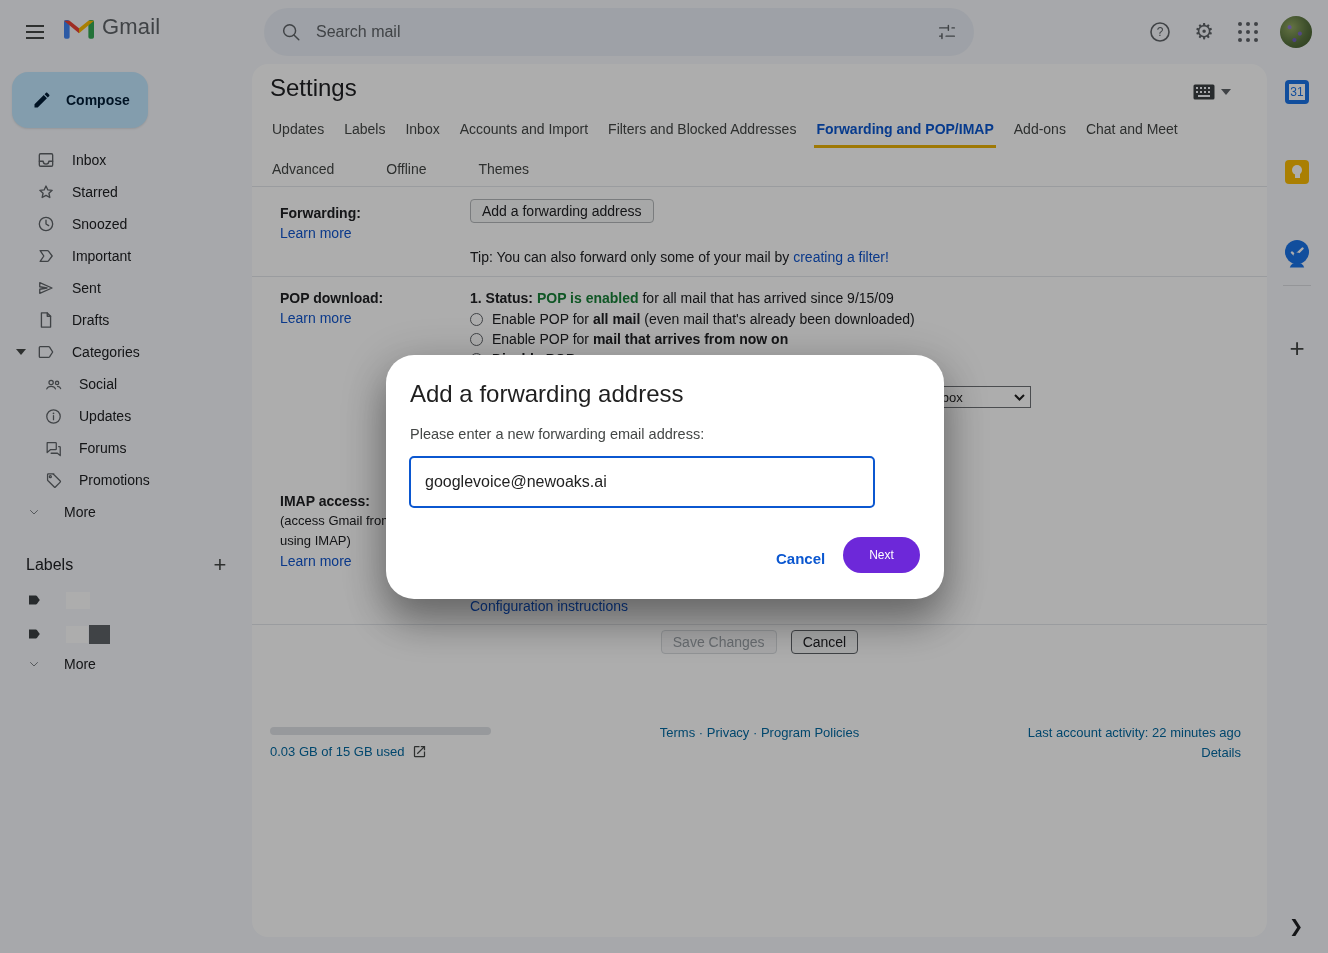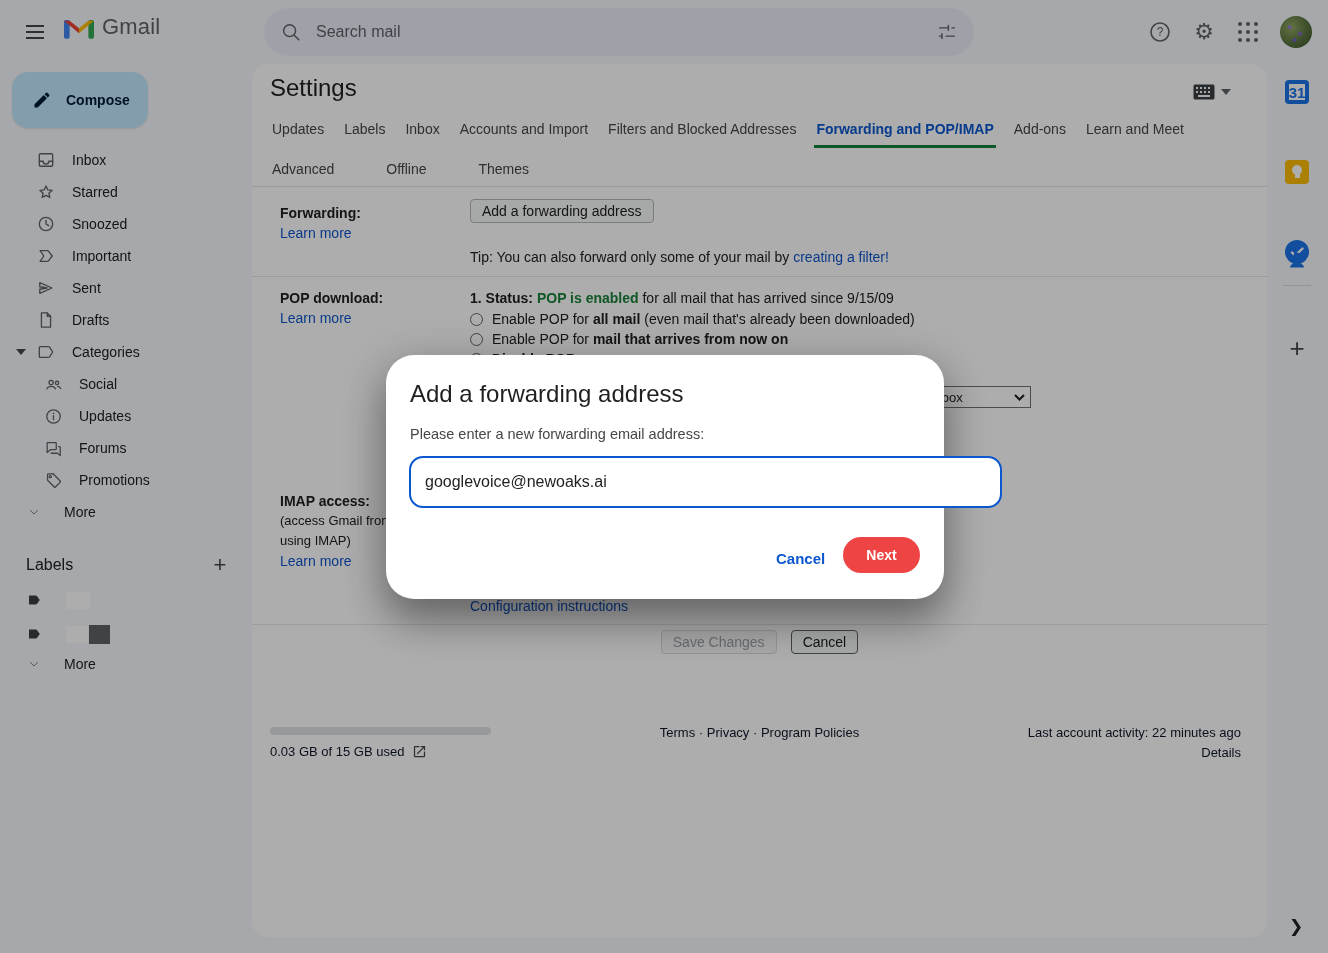--- a/index.html
+++ b/index.html
@@ -52,63 +52,63 @@
   .lblrow svg { position:absolute; left:26px; top:7px; }
   .redact { position:absolute; top:8px; height:17px; }
 
   
   #card { position:absolute; left:252px; top:64px; width:1015px; height:873px; background:#ffffff; border-radius:16px; }
   #settings-title { position:absolute; left:18px; top:10px; font-size:24px; color:#202124; }
   #kbd-area { position:absolute; right:36px; top:20px; display:flex; align-items:center; gap:6px; color:#444746; cursor:pointer; }
   .tabsrow { position:absolute; left:18px; display:flex; gap:16px; font-size:14px; color:#444746; }
   #tabs1 { top:55px; } #tabs2 { top:95px;gap:48px; }
   .tab { padding:2px 2px 8px 2px; cursor:pointer; white-space:nowrap; }
-  .tab.active { color:#0b57d0; font-weight:bold; border-bottom:3px solid #15803d; }
+  .tab.active { color:#0b57d0; font-weight:bold; border-bottom:3px solid #eab308; }
   .hdiv { position:absolute; left:0; width:1015px; border-top:1px solid #e3e6ea; }
   .seclabel { position:absolute; left:28px; width:178px; font-size:14px; line-height:20px; }
   .seclabel b { color:#202124; }
   a.lnk { color:#1155cc; text-decoration:none; cursor:pointer; }
   .seccontent { position:absolute; left:218px; font-size:14px; line-height:20px; color:#202124; }
   .gbtn { font-family:"Liberation Sans",sans-serif; font-size:14px; color:#202124; background:#f7f8f8; border:1px solid #b4b7ba; border-radius:4px; padding:3px 11px; cursor:pointer; }
   .gbtn:disabled { color:#9aa0a6; border-color:#d7dadd; background:#f6f7f8; cursor:default; }
   .radioline { display:flex; align-items:center; height:20px; }
   .radio { width:13px; height:13px; border:1.5px solid #5f6368; border-radius:50%; margin-right:9px; flex:0 0 13px; cursor:pointer; }
   .greenb { color:#188038; font-weight:bold; }
   #pop-select { position:absolute; left:527px; top:322px; width:252px; height:22px; border:1px solid #6f7276; background:#fff; font-size:13px; color:#1f1f1f; display:flex; align-items:center; padding:0 24px 0 6px; cursor:pointer; white-space:nowrap; overflow:hidden; }
   #pop-select svg { position:absolute; right:5px; top:7px; }
   #imap-note1 { white-space:nowrap; }
   #actions { position:absolute; left:0; top:566px; width:1015px; display:flex; justify-content:center; gap:14px; }
   #storage-bar { position:absolute; left:18px; top:663px; width:221px; height:8px; border-radius:4px; background:#dfe2e6; }
-  .footxt { position:absolute; font-size:13px; color:#0f172a; }
+  .footxt { position:absolute; font-size:13px; color:#0369a1; }
   #storage-text { left:18px; top:680px; display:flex; align-items:center; gap:8px; }
   #terms { left:0; top:661px; width:1015px; text-align:center; }
   #activity { right:26px; top:661px; }
   #details { right:26px; top:681px; }
 
   
   #rail { position:absolute; left:1267px; top:64px; width:61px; height:889px; }
   .railbtn { position:absolute; left:18px; width:24px; height:24px; cursor:pointer; }
   #rail-div { position:absolute; left:16px; top:221px; width:28px; border-top:1px solid #dadce0; }
   #cal-icon { background:#1a73e8; border-radius:4px; position:relative; }
-  #cal-icon .inner { position:absolute; left:4px; top:4px; width:16px; height:16px; background:#fff; font-size:15px; font-weight:bold; color:#1a73e8; display:flex; align-items:center; justify-content:center; }
+  #cal-icon .inner { position:absolute; left:4px; top:4px; width:16px; height:16px; background:#fff; font-size:12px; font-weight:normal; color:#1a73e8; display:flex; align-items:center; justify-content:center; }
   #keep-icon { background:#fbbc04; border-radius:4px; position:relative; }
   #keep-icon .bulb { position:absolute; left:7px; top:5px; width:10px; height:10px; border-radius:50%; background:#fff; }
   #keep-icon .base { position:absolute; left:9.5px; top:14px; width:5px; height:4px; background:#fff; }
   #tasks-icon { background:#1a73e8; border-radius:50%; position:relative; }
   #plus-btn { font-size:26px; color:#444746; line-height:24px; text-align:center; }
   #rail-collapse { position:absolute; left:22px; top:852px; font-size:17px; color:#202124; cursor:pointer; }
 
   
   #dim { position:absolute; inset:0; background:rgba(0,0,0,.32); z-index:50; }
   #modal { position:absolute; left:386px; top:355px; width:558px; height:244px; background:#ffffff; border-radius:28px; z-index:100; box-shadow:0 24px 38px rgba(0,0,0,.28), 0 9px 46px rgba(0,0,0,.22); }
   #modal-title { position:absolute; left:24px; top:25px; font-size:24px; color:#1f1f1f; }
   #modal-prompt { position:absolute; left:24px; top:71px; font-size:14.5px; color:#444746; }
-  #modal-input { position:absolute; left:23px; top:101px; width:593px; height:52px; border:2px solid #0b57d0; border-radius:14px; font-size:16px; color:#1f1f1f; padding:0 14px; outline:none; font-family:"Liberation Sans",sans-serif; }
+  #modal-input { position:absolute; left:23px; top:101px; width:466px; height:52px; border:2px solid #0b57d0; border-radius:5px; font-size:16px; color:#1f1f1f; padding:0 14px; outline:none; font-family:"Liberation Sans",sans-serif; }
   #modal-cancel { position:absolute; left:376px; top:189px; font-size:15px; font-weight:bold; color:#0b57d0; background:none; border:none; padding:6px 14px; cursor:pointer; font-family:"Liberation Sans",sans-serif; }
-  #modal-next { position:absolute; left:457px; top:182px; width:77px; height:36px; border-radius:18px; background:#ef4444; color:#fff; font-size:14px; font-weight:bold; border:none; cursor:pointer; font-family:"Liberation Sans",sans-serif; }
+  #modal-next { position:absolute; left:457px; top:182px; width:77px; height:36px; border-radius:18px; background:#6d28d9; color:#fff; font-size:12px; font-weight:normal; border:none; cursor:pointer; font-family:"Liberation Sans",sans-serif; }
 </style>
 </head>
 <body>
 
 <div id="header">
   <div id="hamburger">
       <div></div>
       <div></div>
       <div></div>
     </div>
@@ -297,21 +297,21 @@
   </div>
 
   <div id="tabs1" class="tabsrow">
     <span class="tab">Updates</span>
     <span class="tab">Labels</span>
     <span class="tab">Inbox</span>
     <span class="tab">Accounts and Import</span>
     <span class="tab">Filters and Blocked Addresses</span>
     <span class="tab active">Forwarding and POP/IMAP</span>
     <span class="tab">Add-ons</span>
-    <span class="tab">Learn and Meet</span>
+    <span class="tab">Chat and Meet</span>
   </div>
   <div id="tabs2" class="tabsrow">
     <span class="tab">Advanced</span>
     <span class="tab">Offline</span>
     <span class="tab">Themes</span>
   </div>
 
   <div class="hdiv" style="top:122px"></div>
 
   <div class="seclabel" style="top:139px">

